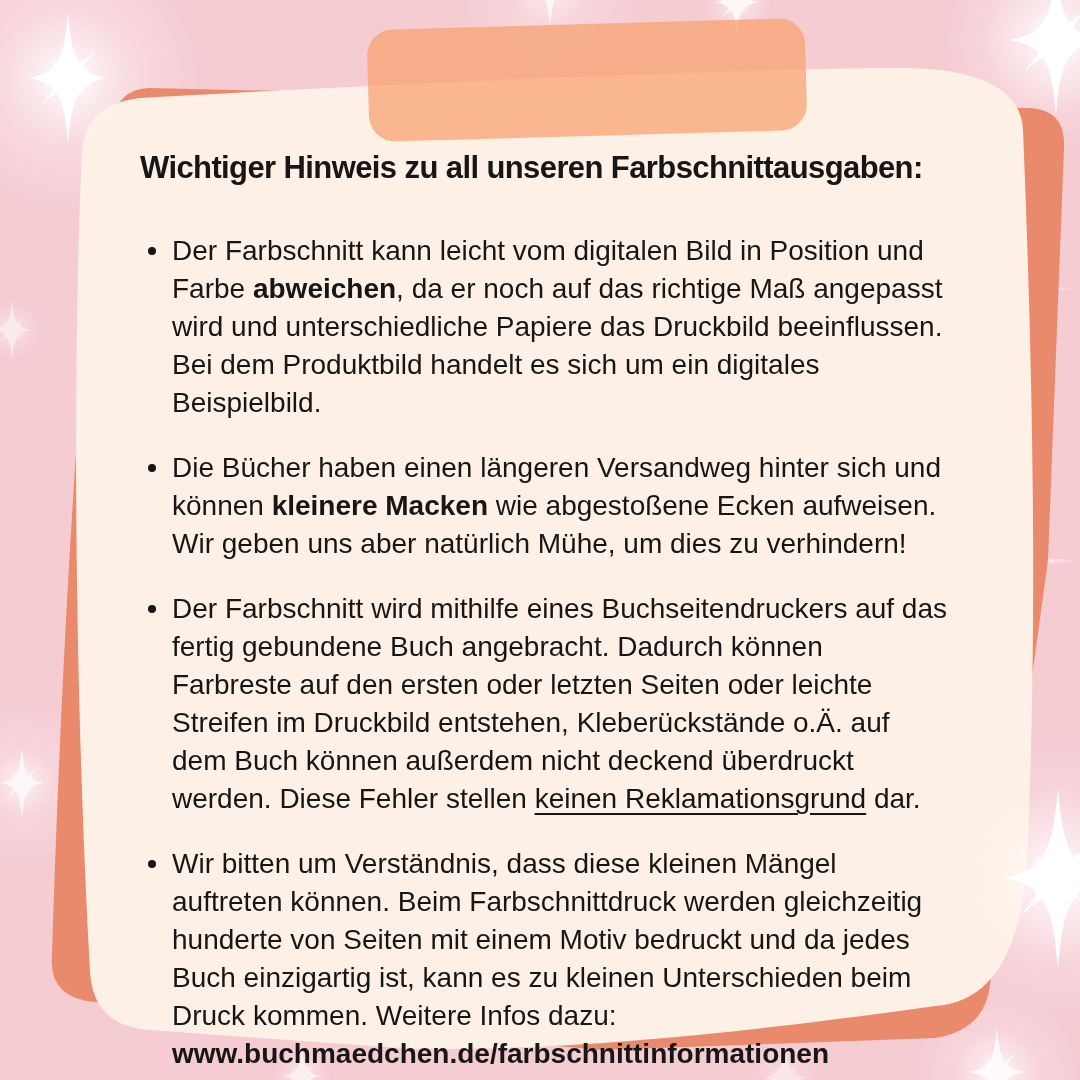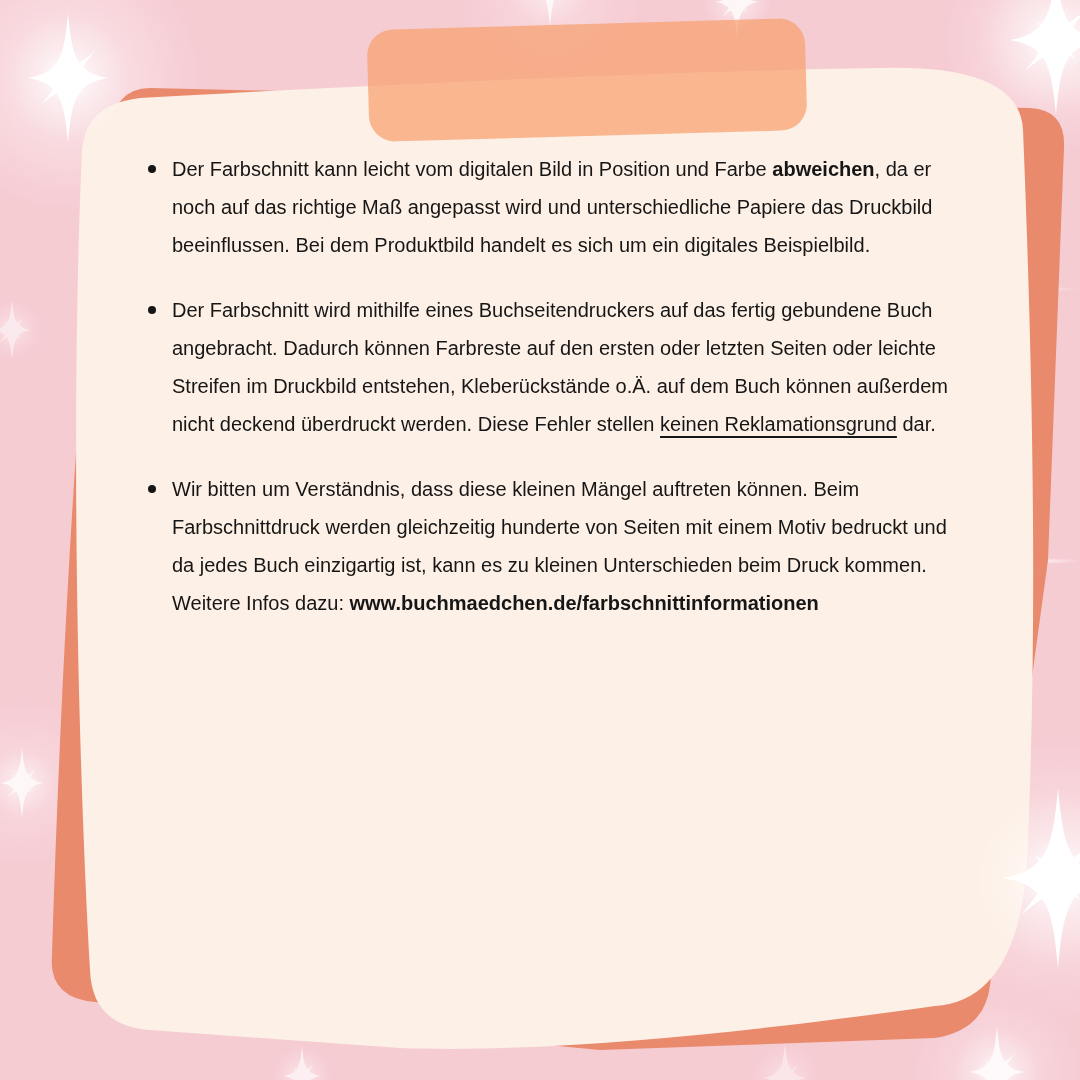--- a/index.html
+++ b/index.html
@@ -42,21 +42,21 @@
     left:140px;top:150px;width:810px;
     color:#161616;
   }
   .heading{
     font-size:31px;font-weight:bold;letter-spacing:-.6px;
     white-space:nowrap;margin:0 0 46px 0;
   }
   ul.notice-list{list-style:none;margin:0;padding:0 0 0 8px;}
   ul.notice-list li{
     position:relative;padding-left:24px;margin-bottom:27px;
-    font-size:20px;line-height:38px;
+    font-size:28px;line-height:38px;
   }
   ul.notice-list li::before{
     content:"";position:absolute;left:0;top:15px;width:8px;height:8px;
     border-radius:50%;background:#161616;
   }
   .bold{font-weight:bold;}
   .underline{text-decoration:underline;text-underline-offset:5px;text-decoration-thickness:1.5px;text-align:right;}
 </style>
 </head>
 <body>
@@ -152,18 +152,20 @@
   </div>
 <div class="sparkle" style="left:952px;top:1027px;width:90px;height:90px;opacity:.85;">
     <svg viewBox="0 0 100 100">
       <use href="#spark"></use>
     </svg>
   </div>
 
 <div class="tape"></div>
 
 <div class="card-content">
+  <h1 class="heading">Wichtiger Hinweis zu all unseren Farbschnittausgaben:</h1>
   <ul class="notice-list">
       <li><span class="normal">Der Farbschnitt kann leicht vom digitalen Bild in Position und Farbe </span><span class="bold">abweichen</span><span class="normal">, da er noch auf das richtige Maß angepasst wird und unterschiedliche Papiere das Druckbild beeinflussen. Bei dem Produktbild handelt es sich um ein digitales Beispielbild.</span></li>
+      <li><span class="normal">Die Bücher haben einen längeren Versandweg hinter sich und können </span><span class="bold">kleinere Macken</span><span class="normal"> wie abgestoßene Ecken aufweisen. Wir geben uns aber natürlich Mühe, um dies zu verhindern!</span></li>
       <li><span class="normal">Der Farbschnitt wird mithilfe eines Buchseitendruckers auf das fertig gebundene Buch angebracht. Dadurch können Farbreste auf den ersten oder letzten Seiten oder leichte Streifen im Druckbild entstehen, Kleberückstände o.Ä. auf dem Buch können außerdem nicht deckend überdruckt werden. Diese Fehler stellen </span><span class="underline">keinen Reklamationsgrund</span><span class="normal"> dar.</span></li>
       <li><span class="normal">Wir bitten um Verständnis, dass diese kleinen Mängel auftreten können. Beim Farbschnittdruck werden gleichzeitig hunderte von Seiten mit einem Motiv bedruckt und da jedes Buch einzigartig ist, kann es zu kleinen Unterschieden beim Druck kommen. Weitere Infos dazu: </span><span class="bold">www.buchmaedchen.de/farbschnittinformationen</span></li>
     </ul>
 </div>
 
 </body></html>

